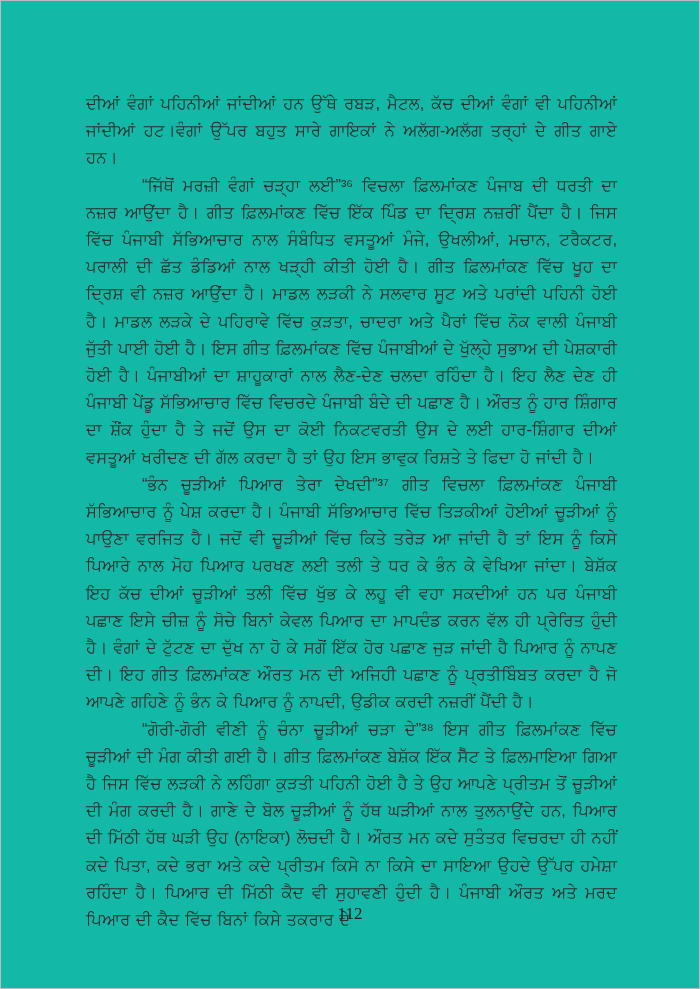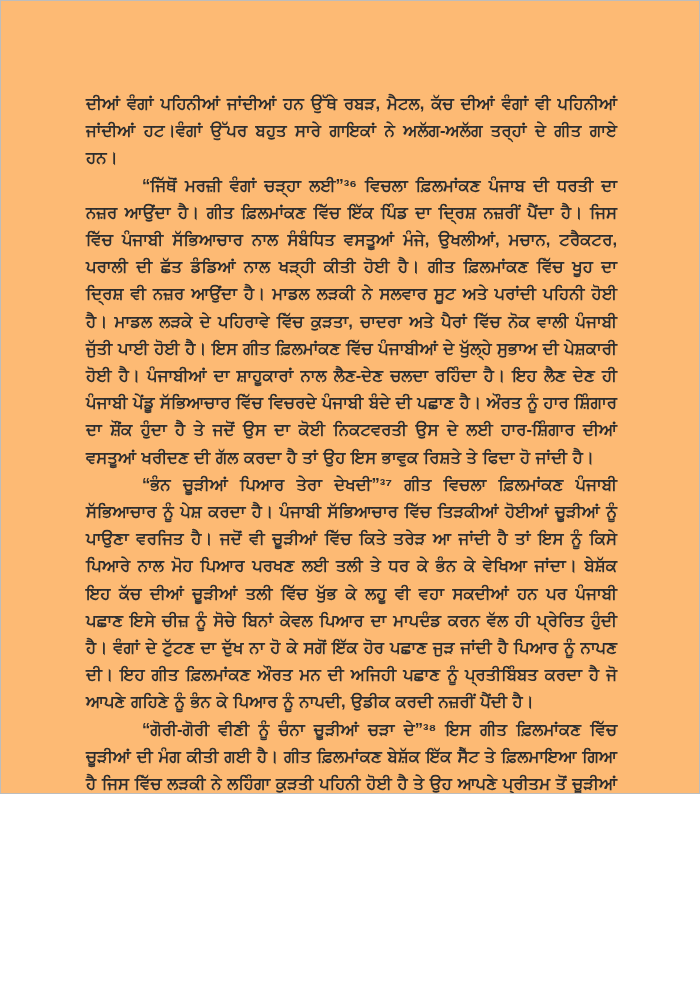--- a/index.html
+++ b/index.html
@@ -3,27 +3,26 @@
 <meta charset="utf-8">
 <style>
   html, body {
     margin: 0;
     padding: 0;
     background: #ffffff;
   }
   .page {
     position: relative;
     width: 700px;
-    height: 794px;
-    background: #fdba74;
+    height: 989px;
+    background: #14b8a6;
     box-sizing: border-box;
     border: 1px solid #bdbdbd;
     overflow: hidden;
     font-family: "Liberation Sans", "DejaVu Sans", sans-serif;
-    font-weight: bold;
   }
   .text-block {
     position: absolute;
     left: 85px;
     top: 89px;
     width: 531px;
   }
   .para {
     margin: 0;
     padding: 0;

